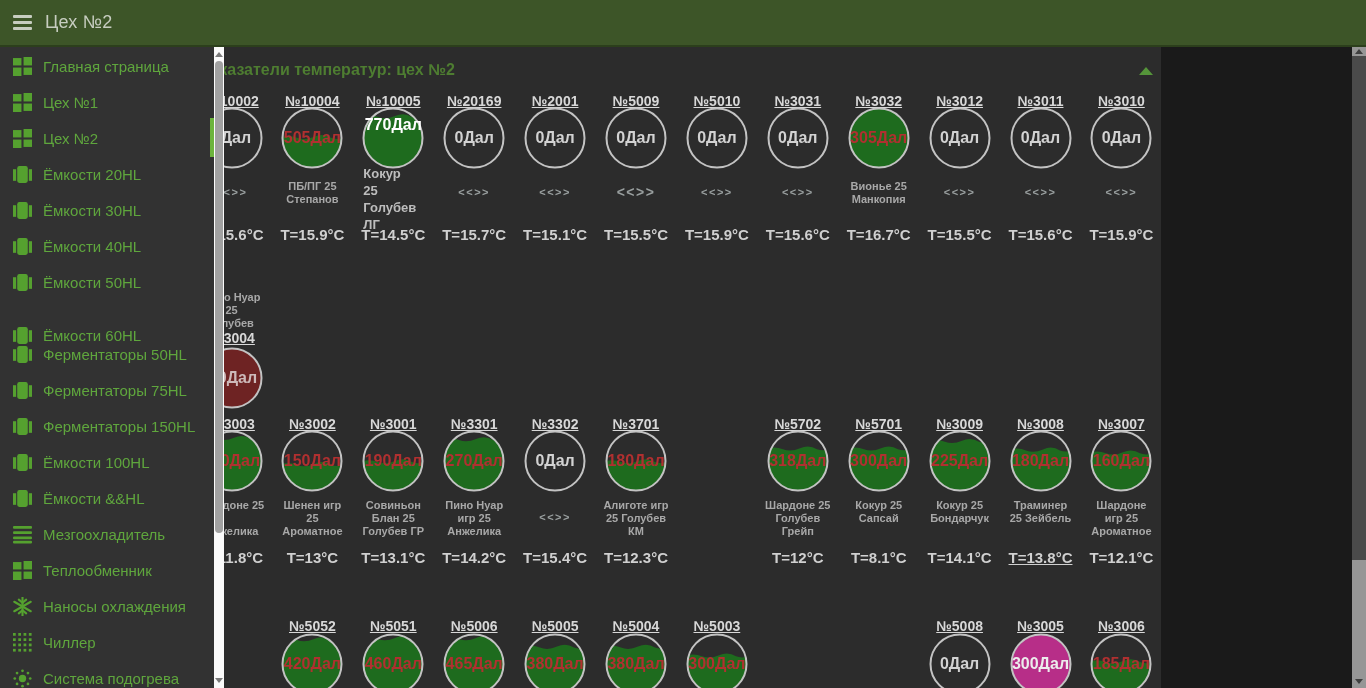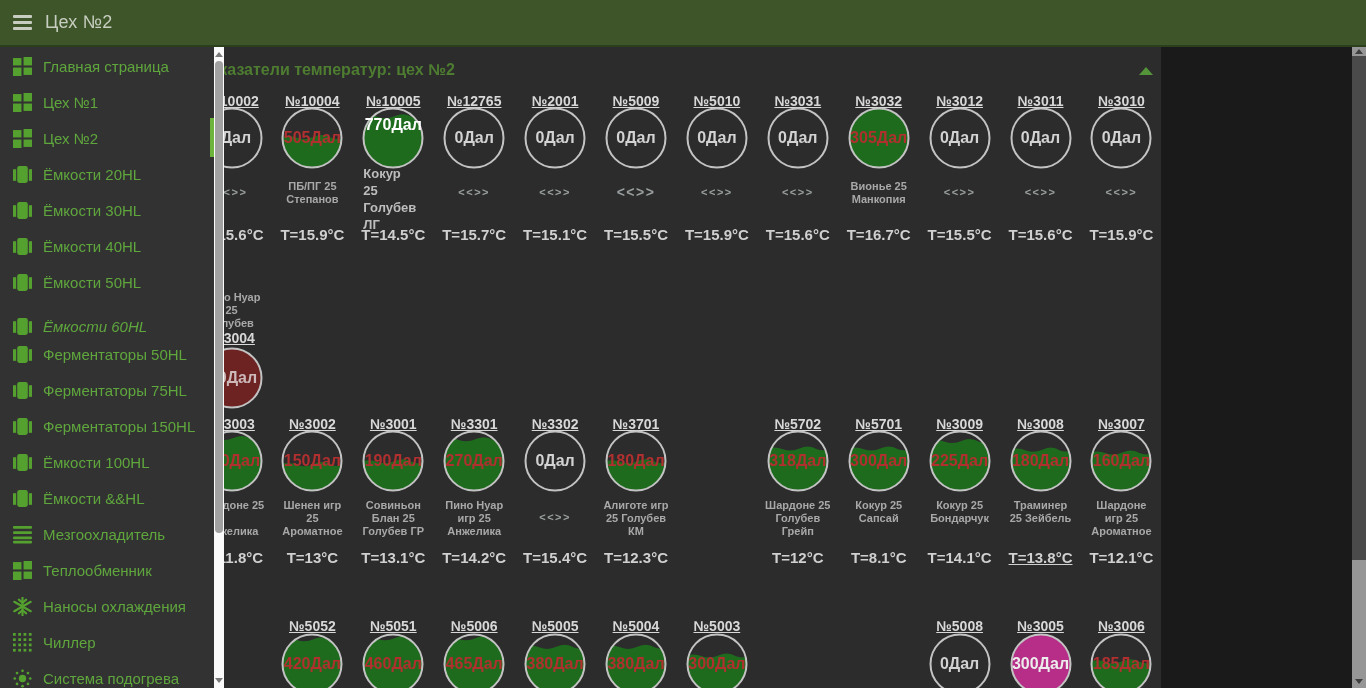--- a/index.html
+++ b/index.html
@@ -101,21 +101,21 @@
           <circle cx="31" cy="31" r="29.5" fill="none" stroke="#c3c3c3" stroke-width="2"></circle>
         </svg></div>
       <div class="tank-value" style="left: 348.3px; top: 116px; color: #ffffff;">770Дал</div>
       <div class="tank-name big" style="left: 350.3px; top: 165px;">
         <div>Кокур</div>
         <div>25</div>
         <div>Голубев</div>
         <div>ЛГ</div>
       </div>
       <div class="tank-temp" style="left: 350.3px; top: 226px;">T=14.5°C</div>
-      <div class="tank-number" style="left: 434.2px; top: 93px;">№12765</div>
+      <div class="tank-number" style="left: 434.2px; top: 93px;">№20169</div>
       <div class="tank-circle" style="left: 443.2px; top: 107px;"><svg width="62" height="62" viewBox="0 0 62 62">
           <circle cx="31" cy="31" r="29.5" fill="none" stroke="#c3c3c3" stroke-width="2"></circle>
         </svg></div>
       <div class="tank-value" style="left: 429.2px; top: 129px; color: rgb(210, 210, 210);">0Дал</div>
       <div class="tank-link" style="left: 434.2px; top: 186px;">&lt;&lt;&gt;&gt;</div>
       <div class="tank-temp" style="left: 431.2px; top: 226px;">T=15.7°C</div>
       <div class="tank-number" style="left: 515.1px; top: 93px;">№2001</div>
       <div class="tank-circle" style="left: 524.1px; top: 107px;"><svg width="62" height="62" viewBox="0 0 62 62">
           <circle cx="31" cy="31" r="29.5" fill="none" stroke="#c3c3c3" stroke-width="2"></circle>
         </svg></div>
@@ -504,21 +504,21 @@
           <span class="lbl">Ёмкости 40HL</span>
         </div>
         <div class="side-item" style="top: 217px;">
           <span class="ic"><svg width="19" height="19" viewBox="0 0 18 18">
               <rect x="0" y="4" width="3" height="11" fill="#55a12f"></rect>
               <rect x="4" y="1" width="10" height="16" rx="2" fill="#55a12f"></rect>
               <rect x="15" y="4" width="3" height="11" fill="#55a12f"></rect>
             </svg></span>
           <span class="lbl">Ёмкости 50HL</span>
         </div>
-        <div class="side-item" style="top: 261px; font-style: italic;">
+        <div class="side-item" style="top: 270px;">
           <span class="ic"><svg width="19" height="19" viewBox="0 0 18 18">
               <rect x="0" y="4" width="3" height="11" fill="#55a12f"></rect>
               <rect x="4" y="1" width="10" height="16" rx="2" fill="#55a12f"></rect>
               <rect x="15" y="4" width="3" height="11" fill="#55a12f"></rect>
             </svg></span>
           <span class="lbl">Ёмкости 60HL</span>
         </div>
         <div class="side-item" style="top: 289px;">
           <span class="ic"><svg width="19" height="19" viewBox="0 0 18 18">
               <rect x="0" y="4" width="3" height="11" fill="#55a12f"></rect>

